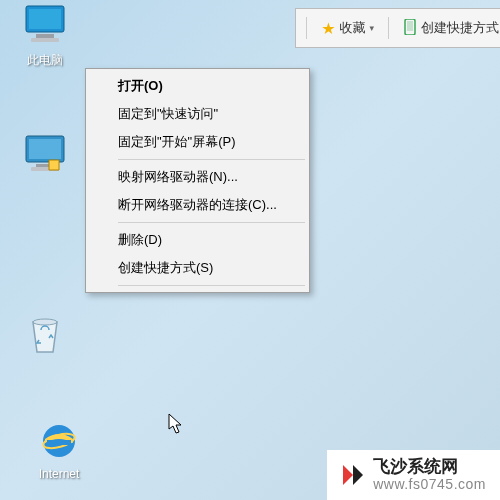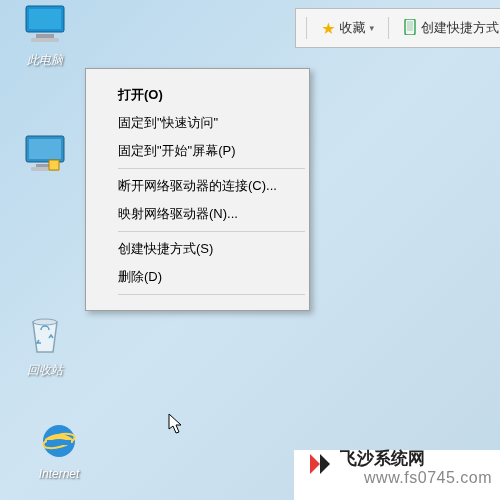--- a/index.html
+++ b/index.html
@@ -37,21 +37,20 @@
     .icon-thispc { left: 10px; top: 0px; }
     .icon-thispc .icon-box svg { width: 48px; height: 48px; }
     .icon-folder2 { left: 10px; top: 130px; }
     .icon-network { left: 10px; top: 215px; }
     .icon-recycle { left: 10px; top: 310px; }
     .icon-ie { left: 24px; top: 415px; }
     .desktop-icon .lbl {
       display: block;
       white-space: nowrap;
       overflow: hidden;
-      font-style: italic;
     }
 
     
     .toolbar-frag {
       position: absolute;
       top: 8px;
       right: -10px;
       height: 40px;
       background: #f5f5f5;
       border: 1px solid #bbb;
@@ -77,21 +76,21 @@
 
     
     .context-menu {
       position: absolute;
       left: 85px;
       top: 68px;
       width: 225px;
       background: #f2f2f2;
       border: 1px solid #a0a0a0;
       box-shadow: 3px 3px 6px rgba(0,0,0,0.25);
-      padding: 12px 2px;
+      padding: 3px 2px;
     }
     .menu-item {
       display: flex;
       align-items: center;
       height: 28px;
       padding: 0 8px 0 30px;
       position: relative;
       color: #000;
       cursor: default;
     }
@@ -126,46 +125,45 @@
     }
 
     
     .watermark {
       position: absolute;
       bottom: 0;
       right: 0;
       background: #fff;
       height: 50px;
       display: flex;
-      align-items: flex-start;
-      padding: 0 8px 0 12px;
+      align-items: center;
+      padding: 0 14px 0 12px;
       gap: 6px;
     }
     .watermark .logo {
       width: 28px;
       height: 28px;
       display:flex;
       align-items:center;
       justify-content:center;
     }
     .watermark .txt {
       display: flex;
       flex-direction: column;
       line-height: 1.1;
     }
     .watermark .txt .big {
       font-size: 17px;
       font-weight: bold;
       color: #222;
     }
     .watermark .txt .sm {
-      font-size: 16px;
+      font-size: 14px;
       color: #888;
       letter-spacing: 0.5px;
-      margin-left: 24px;
     }
   </style>
 </head>
 <body>
 
 <div class="desktop">
 
   <div class="desktop-icon icon-thispc">
     <div class="icon-box">
       <svg viewBox="0 0 48 48">
@@ -192,21 +190,20 @@
 
 
   <div class="desktop-icon icon-recycle">
     <div class="icon-box">
       <svg viewBox="0 0 48 48">
         <path d="M12 12 L36 12 L32 42 L16 42 Z" fill="#e9f2f7" stroke="#88a5b8" stroke-width="1.5"></path>
         <ellipse cx="24" cy="12" rx="12" ry="3" fill="#d5e4ee" stroke="#88a5b8"></ellipse>
         <path d="M20 20 a4 4 0 1 1 8 0 M28 28 l2 -3 l2 3 M18 30 l-2 3 l4 0" stroke="#5aa0c8" stroke-width="1.5" fill="none"></path>
       </svg>
     </div>
-    <span class="lbl">回收站</span>
   </div>
 
   <div class="desktop-icon icon-ie">
     <div class="icon-box">
       <svg viewBox="0 0 48 48">
         <circle cx="24" cy="26" r="16" fill="#2b8ed8"></circle>
         <path d="M10 28 Q24 20 38 28 L38 24 Q24 14 10 24 Z" fill="#ffd34e"></path>
         <ellipse cx="24" cy="26" rx="16" ry="6" fill="none" stroke="#ffd34e" stroke-width="2" transform="rotate(-15 24 26)"></ellipse>
         <rect x="12" y="25" width="24" height="5" fill="#2b8ed8"></rect>
       </svg>
@@ -238,31 +235,31 @@
       <span>打开(O)</span>
     </div>
     <div class="menu-item">
       <span>固定到"快速访问"</span>
     </div>
     <div class="menu-item">
       <span>固定到"开始"屏幕(P)</span>
     </div>
     <div class="menu-sep"></div>
     <div class="menu-item">
+      <span>映射网络驱动器(N)...</span>
+    </div>
+    <div class="menu-item">
       <span>断开网络驱动器的连接(C)...</span>
     </div>
-    <div class="menu-item">
-      <span>映射网络驱动器(N)...</span>
-    </div>
     <div class="menu-sep"></div>
     <div class="menu-item">
+      <span>删除(D)</span>
+    </div>
+    <div class="menu-item">
       <span>创建快捷方式(S)</span>
-    </div>
-    <div class="menu-item">
-      <span>删除(D)</span>
     </div>
     <div class="menu-sep"></div>
   </div>
 
   <div class="cursor">
     <svg width="18" height="22" viewBox="0 0 18 22">
       <path d="M1 1 L1 16 L5 13 L8 20 L11 19 L8 12 L13 12 Z" fill="#fff" stroke="#000" stroke-width="1"></path>
     </svg>
   </div>
 

